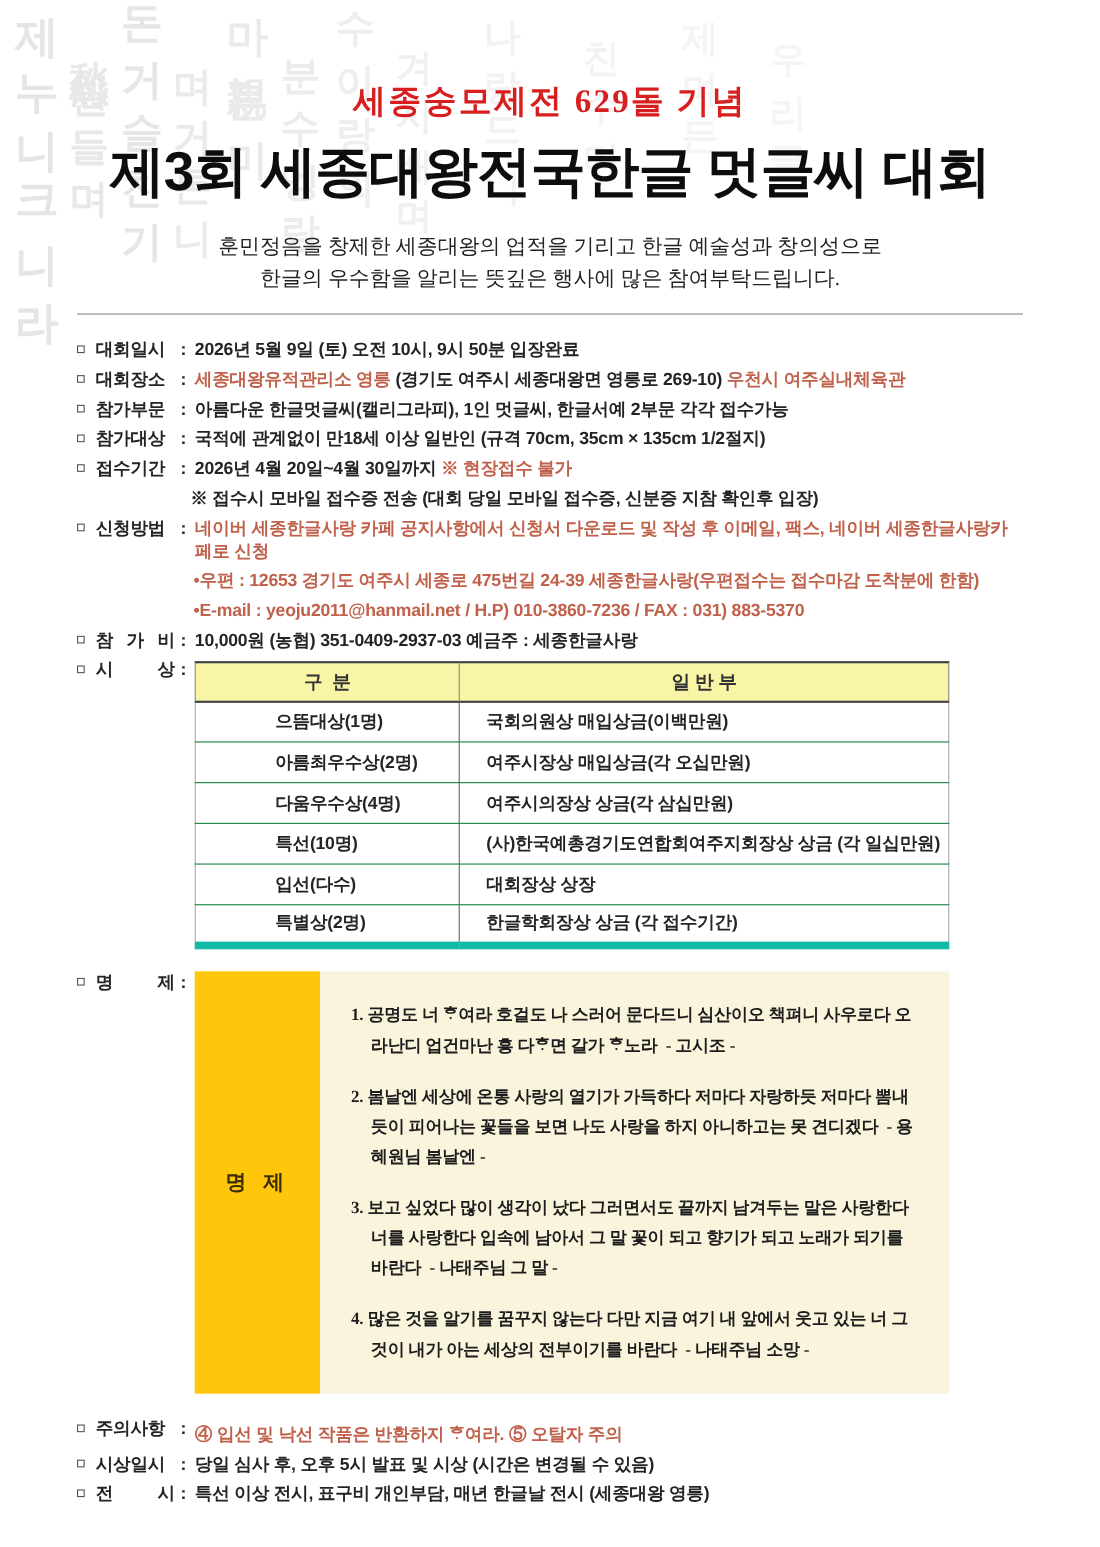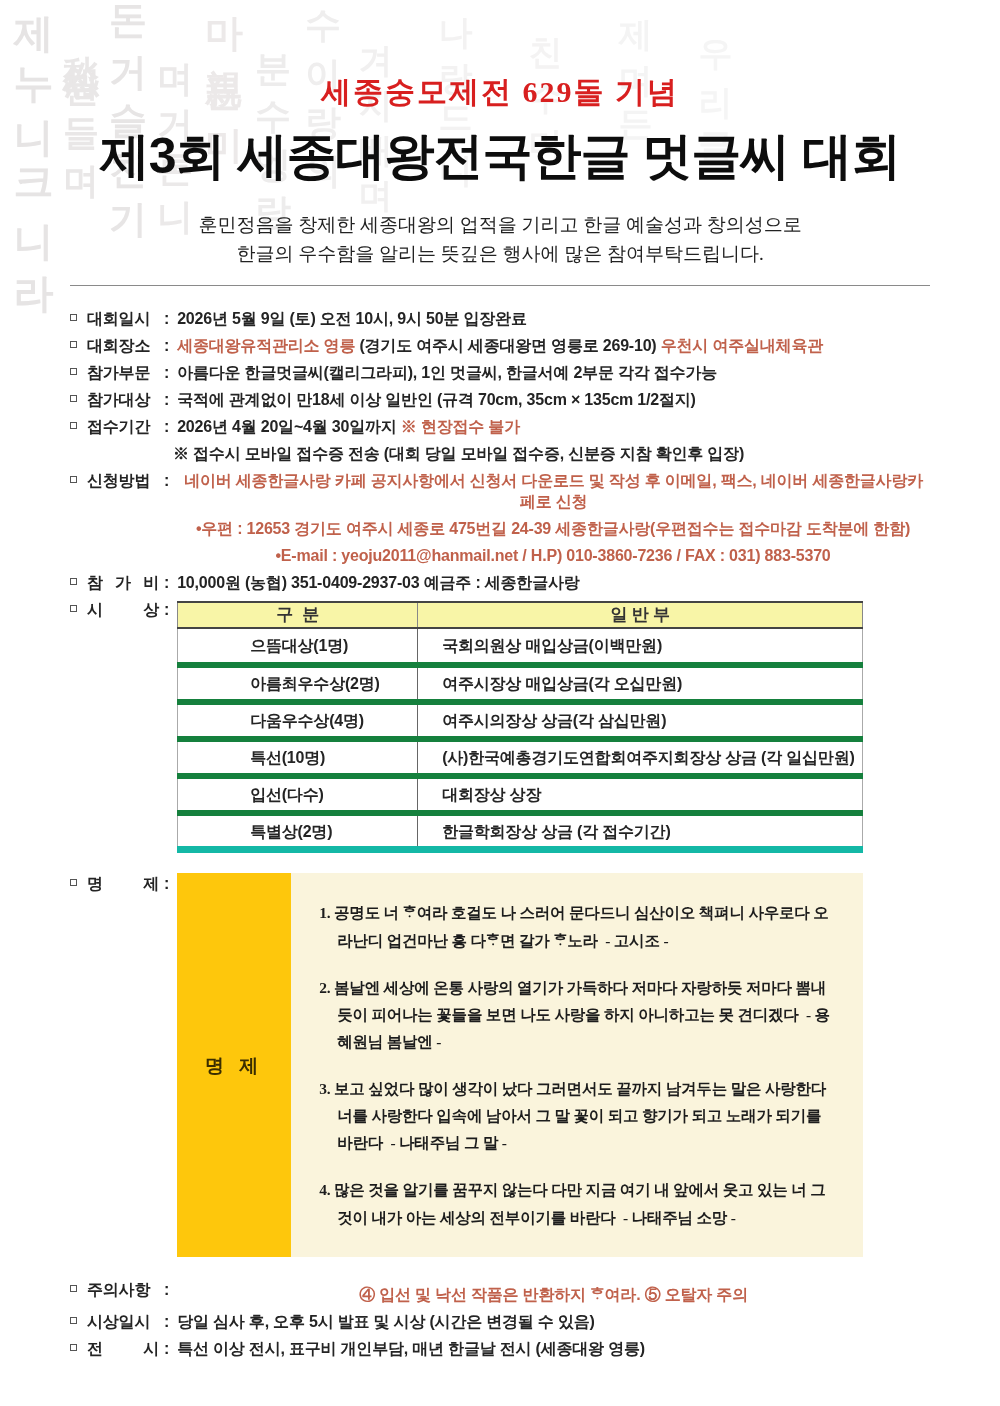--- a/index.html
+++ b/index.html
@@ -45,33 +45,33 @@
     font-family:"Liberation Serif", serif; font-size:19px; line-height:1.55; color:#222;
   }
   .divider { margin-top:16px; border-top:1px solid #8a8a8a; }
 
   .info { margin-top:22px; font-size:16px; font-weight:600; letter-spacing:-0.2px; color:#242424; }
   .line { display:flex; align-items:flex-start; margin-bottom:6px; line-height:21px; }
   .bullet { flex:0 0 7px; width:7px; height:7px; border:1.3px solid #555; margin:6px 10px 0 0; }
   .lbl { flex:0 0 72px; font-weight:700; text-align:justify; text-align-last:justify; }
   .colon { margin:0 8px 0 5px; font-weight:700; }
   .val { flex:1; }
-  .accent { color:#c0614b;text-align:center; }
+  .accent { color:#c0614b; }
   .keep-sp { white-space:pre-wrap; }
   .note { margin-left:103px; margin-bottom:6px; line-height:21px; }
   .sub  { margin-left:106px; margin-bottom:6px; line-height:21px; }
 
   
   .tbl { width:686px; border-collapse:collapse; margin-top:2px; }
   .tbl th {
-    background:#f8f5a7; height:26px; font-size:17px; font-weight:700; color:#333;
+    background:#f8f5a7; height:36px; font-size:17px; font-weight:700; color:#333;
     border:1px solid #888; border-top:2px solid #444; border-bottom:2px solid #444;
     white-space:pre; text-align:center;
   }
-  .tbl td { border-bottom:6px solid #15803d; height:37px; font-size:16px; font-weight:600; }
+  .tbl td { border-bottom:1px solid #15803d; height:37px; font-size:16px; font-weight:600; }
   .tbl td.c1 { width:240px; padding-left:72px; border-left:1px solid #aaa; border-right:1px solid #666; }
   .tbl td.c2 { padding-left:24px; border-right:1px solid #aaa; }
   .tbl tr.last td { border-bottom:7px solid #14b8a6; }
   .footnote { margin:11px 0 0 10px; font-size:13px; font-weight:600; color:#222; }
 
   
   .theme-row { margin-top:20px; }
   .theme-box { display:flex; width:686px; min-height:284px; }
   .theme-side {
     flex:0 0 114px; background:#fec70c; color:#3a2d00;

